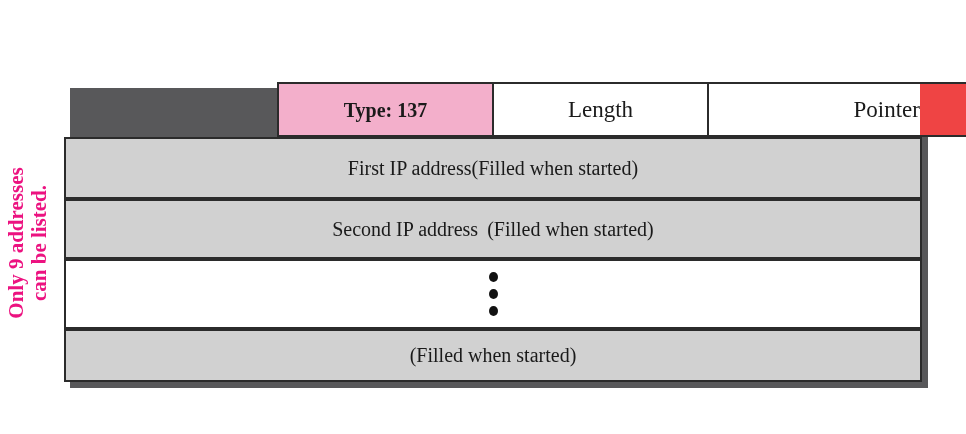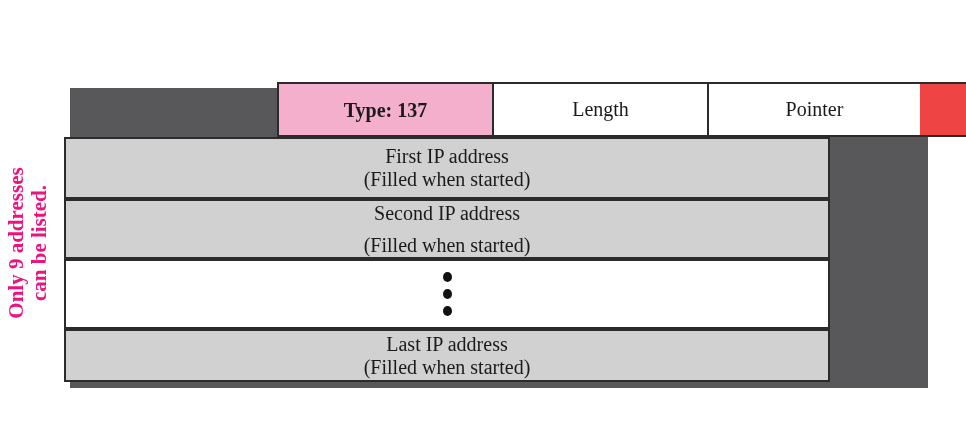--- a/index.html
+++ b/index.html
@@ -80,52 +80,52 @@
     box-sizing: border-box;
     border: 2px solid #2b2b2b;
     background: #ef4444;
   }
   .hdr-cell {
     box-sizing: border-box;
     display: flex;
     flex-direction: column;
     align-items: center;
     justify-content: center;
-    font-size: 20px;
+    font-size: 23px;
     line-height: 21px;
     color: #1a1a1a;
     text-align: center;
   }
   .hdr-type {
     width: 215px;
     background: #F3AFCB;
     border-right: 2px solid #2b2b2b;
     font-weight: bold;
     font-size: 20px;
     line-height: 22px;
   }
   .hdr-length {
     width: 215px;
     border-right: 2px solid #2b2b2b;
     background: #ffffff;
   }
   .hdr-pointer {
     width: 211px;
     background: #ffffff;
+    align-items: flex-end;
   }
 
   
   .body-row {
     position: absolute;
     left: 0px;
-    width: 766px;
+    width: 858px;
     box-sizing: border-box;
     border: 2px solid #2b2b2b;
     display: flex;
-    flex-direction: column;
     align-items: center;
     justify-content: center;
     font-size: 20px;
     line-height: 23px;
     color: #1a1a1a;
     text-align: center;
   }
   .filled { background: #D1D1D1; }
   .empty  { background: #ffffff; }
 
@@ -194,18 +194,17 @@
 
     <div class="body-row empty row-dots">
       <div class="dots-col">
         <span class="dot"></span>
         <span class="dot"></span>
         <span class="dot"></span>
       </div>
     </div>
 
     <div class="body-row filled row-last">
-      <span class="line1">Last IP address</span>
       <span class="line2">(Filled when started)</span>
     </div>
 
   </div>
 </div>
 
 </body></html>

